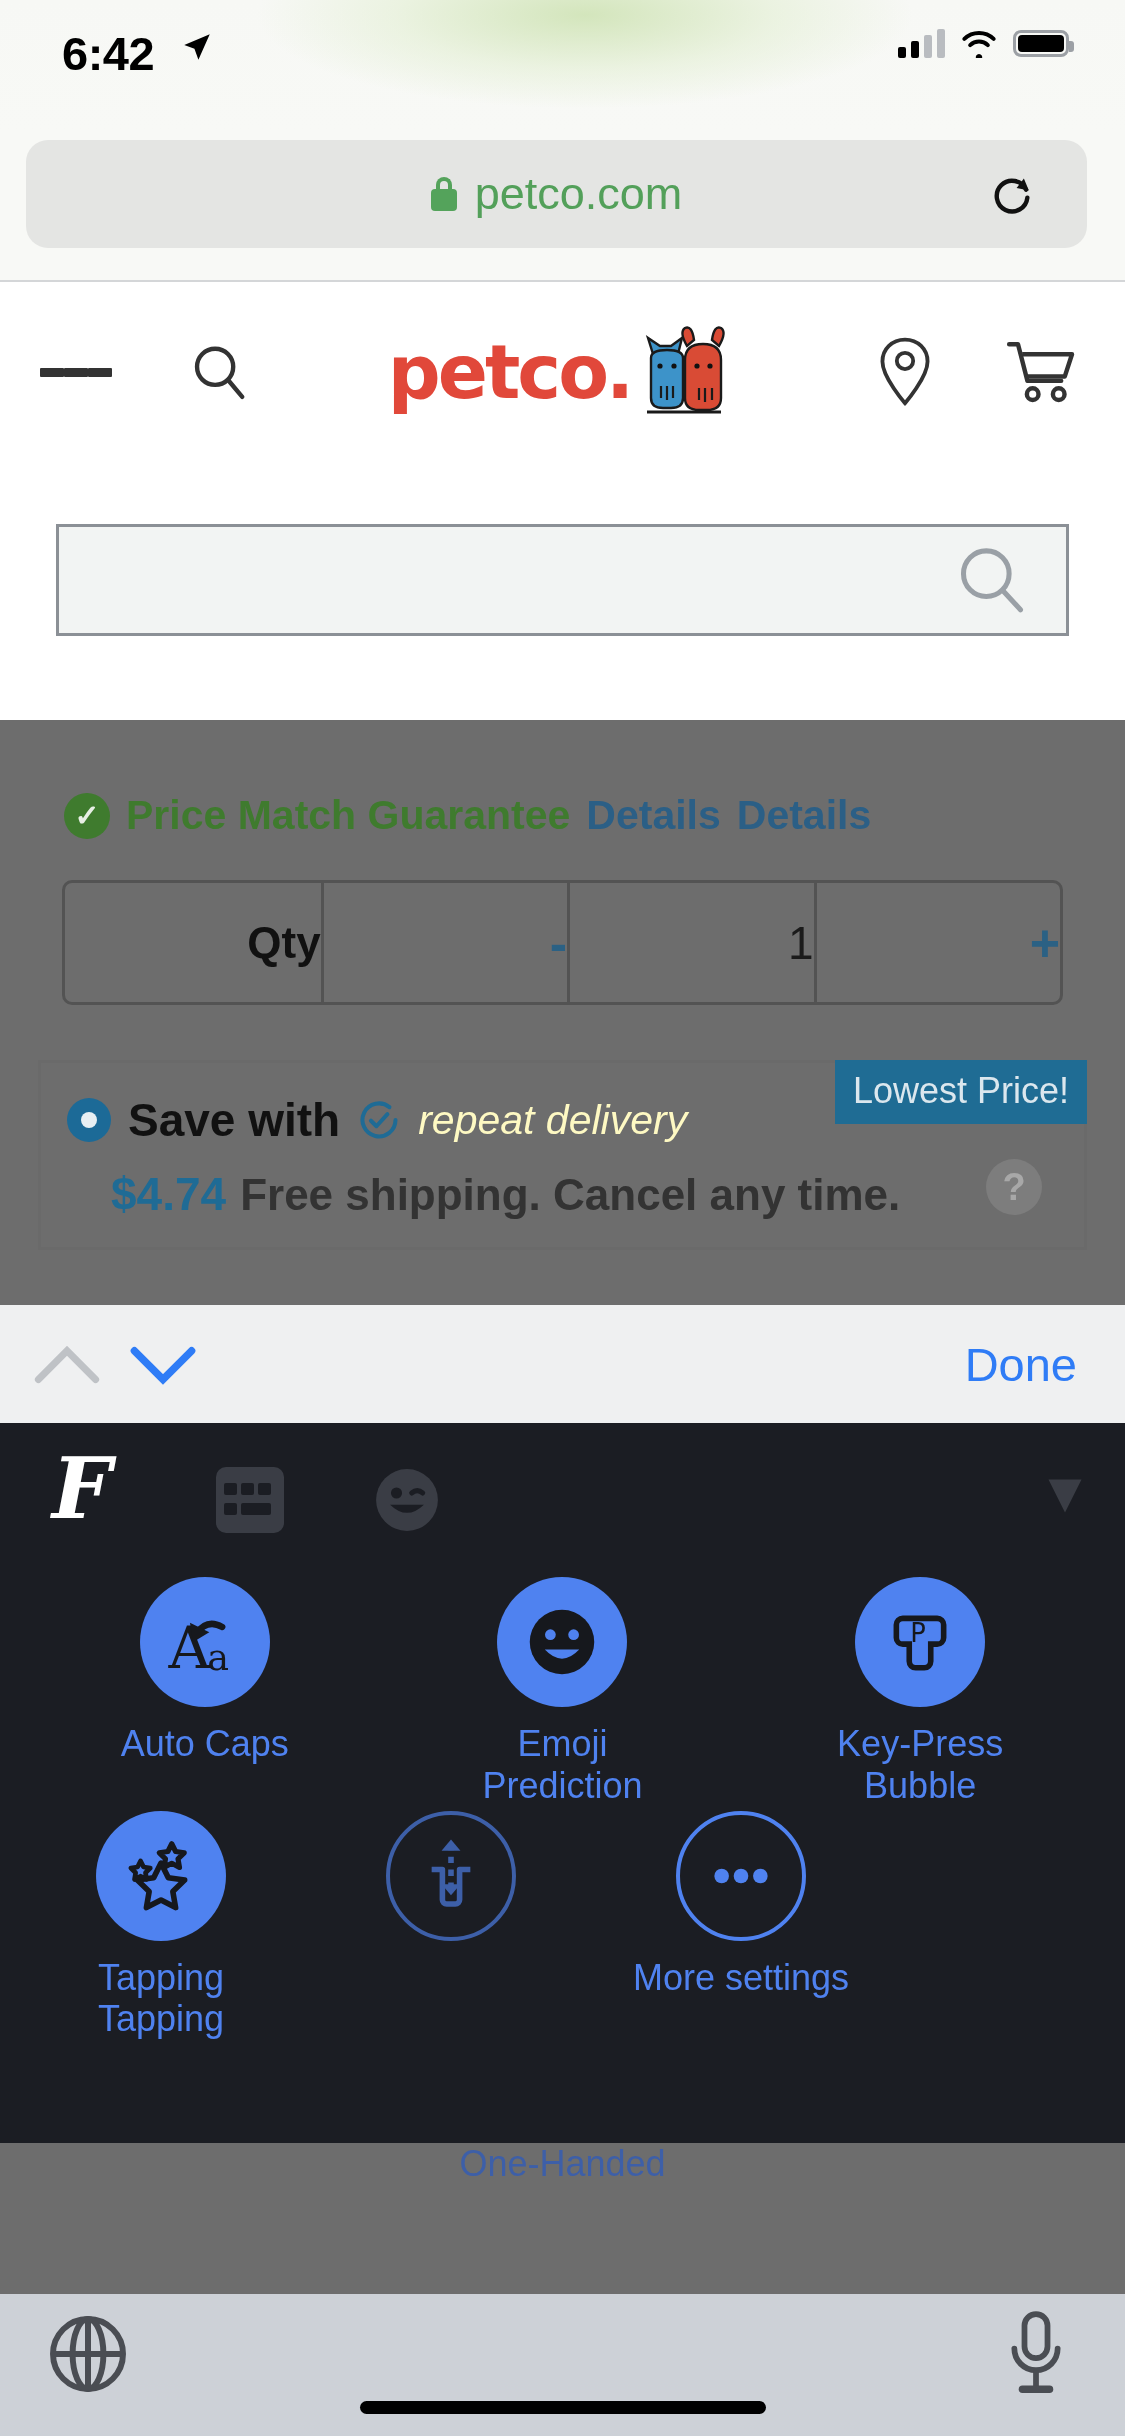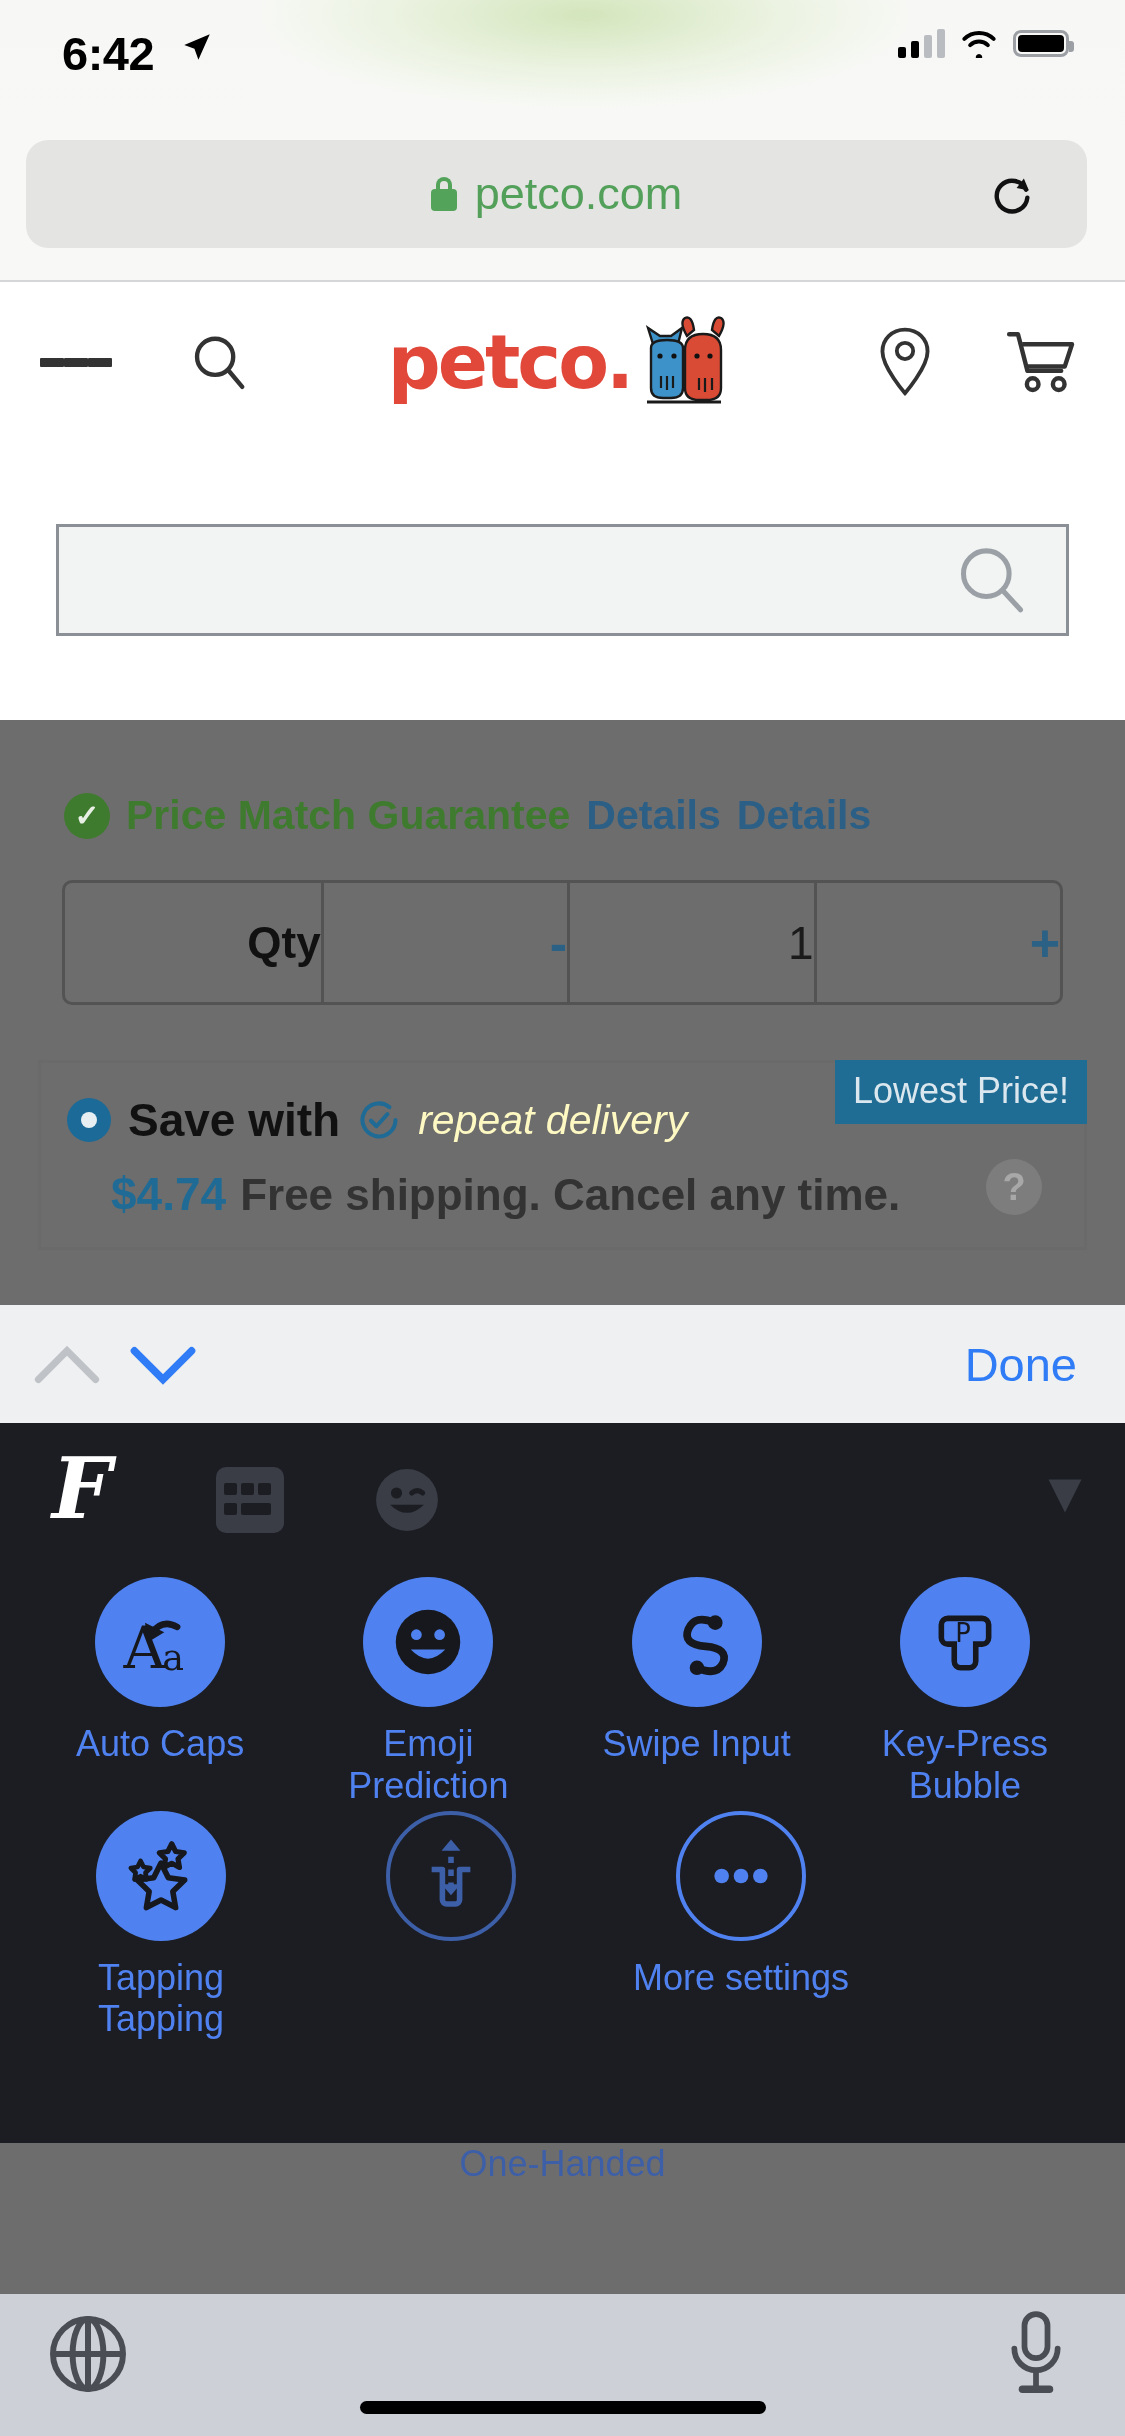--- a/index.html
+++ b/index.html
@@ -51,21 +51,21 @@
   .url-inner{display:flex;align-items:center;gap:18px;}
   .lock{width:26px;height:34px;position:relative;}
   .lock .body{position:absolute;bottom:0;left:0;width:26px;height:22px;background:#54a35b;border-radius:4px;}
   .lock .shk{position:absolute;top:0;left:5px;width:16px;height:17px;border:4px solid #54a35b;border-bottom:none;border-radius:9px 9px 0 0;}
   .url-text{font-size:45px;color:#53a05a;letter-spacing:0px;}
   .reload{position:absolute;right:52px;top:32px;width:46px;height:46px;}
   .urlbar-sep{position:absolute;left:0;bottom:0;width:1125px;height:2px;background:#d4d6d8;}
 
   
   .petco-nav{
-    position:absolute; top:272px; left:0; width:1125px; height:180px;
+    position:absolute; top:282px; left:0; width:1125px; height:180px;
     background:#fff; display:flex; align-items:center; z-index:3;text-align:right;
   }
   .nav-item{flex:0 0 auto;display:flex;align-items:center;justify-content:center;}
   .hamburger{ width:72px; margin-left:40px;}
   .hamburger i{display:block;width:72px;height:9px;background:#333;margin:10px 0;border-radius:1px;}
   .nav-search{margin-left:76px;}
   .logo-wrap{flex:1;display:flex;align-items:center;justify-content:center;gap:4px;}
   .logo-text{font-size:74px;font-weight:bold;color:#e1483a;letter-spacing:-3px;font-family:"DejaVu Sans",sans-serif;}
   .mascot{width:110px;height:96px;margin-left:-8px;}
   .nav-pin{margin-right:70px;}
@@ -378,30 +378,20 @@
             <svg width="86" height="86" viewBox="0 0 40 40">
               <circle cx="20" cy="20" r="15" fill="#16181d"></circle>
               <circle cx="14.6" cy="16.6" r="2.5" fill="#4f82f0"></circle>
               <circle cx="25.4" cy="16.6" r="2.5" fill="#4f82f0"></circle>
               <path d="M12 23.5 q8 8.5 16 0 Z" fill="#4f82f0"></path>
             </svg>
           </div>
           <div class="cell-label">Emoji Prediction</div>
         </div>
 
-        <div class="cellit">
-          <div class="bubble on">
-            <svg width="86" height="86" viewBox="0 0 40 40">
-              <path d="M28 11 q-9 -4 -12 3 q-3 7 8 8 q11 1 8 8 q-3 6 -12 2" fill="none" stroke="#16181d" stroke-width="3.6" stroke-linecap="round"></path>
-              <circle cx="28.5" cy="11" r="3.4" fill="#16181d"></circle>
-              <circle cx="20" cy="32" r="3.4" fill="#16181d"></circle>
-            </svg>
-          </div>
-          <div class="cell-label">Swipe Input</div>
-        </div>
 
         <div class="cellit">
           <div class="bubble on">
             <svg width="86" height="86" viewBox="0 0 40 40">
               <path d="M12 9 h16 a3 3 0 0 1 3 3 v6 a3 3 0 0 1 -3 3 h-3 v8 a3 3 0 0 1 -3 3 h-4 a3 3 0 0 1 -3 -3 v-8 h-3 a3 3 0 0 1 -3 -3 v-6 a3 3 0 0 1 3 -3 Z" fill="none" stroke="#16181d" stroke-width="2.6"></path>
               <text x="15.5" y="20" font-family="DejaVu Sans, sans-serif" font-size="12" fill="#16181d">P</text>
             </svg>
           </div>
           <div class="cell-label">Key-Press Bubble</div>
         </div>

